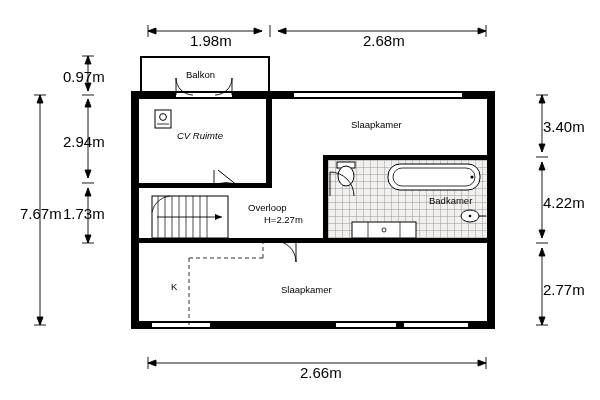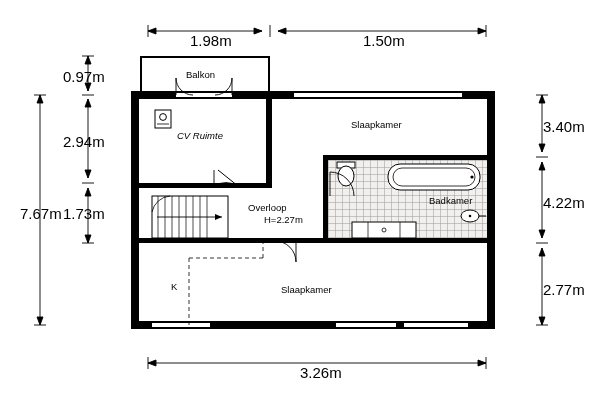--- a/index.html
+++ b/index.html
@@ -248,23 +248,23 @@
 
   <div class="room-label" style="left:248px; top:202px;">Overloop</div>
 
   <div class="room-label" style="left:249px; top:214px;margin-left:15px;">H=2.27m</div>
 
   <div class="room-label" style="left:281px; top:284px;">Slaapkamer</div>
 
   <div class="room-label" style="left:171px; top:281px;">K</div>
 
   <div class="dim-label" style="left:190px; top:32px;">1.98m</div>
-  <div class="dim-label" style="left:363px; top:32px;">1.50m</div>
-
-  <div class="dim-label" style="left:300px; top:364px;">3.26m</div>
+  <div class="dim-label" style="left:363px; top:32px;">2.68m</div>
+
+  <div class="dim-label" style="left:300px; top:364px;">2.66m</div>
 
   <div class="dim-label" style="left:63px; top:68px;">0.97m</div>
   <div class="dim-label" style="left:63px; top:133px;">2.94m</div>
   <div class="dim-label" style="left:63px; top:205px;">1.73m</div>
 
   <div class="dim-label" style="left:20px; top:205px;">7.67m</div>
 
   <div class="dim-label" style="left:543px; top:118px;">3.40m</div>
   <div class="dim-label" style="left:543px; top:194px;">4.22m</div>
   <div class="dim-label" style="left:543px; top:281px;">2.77m</div>

